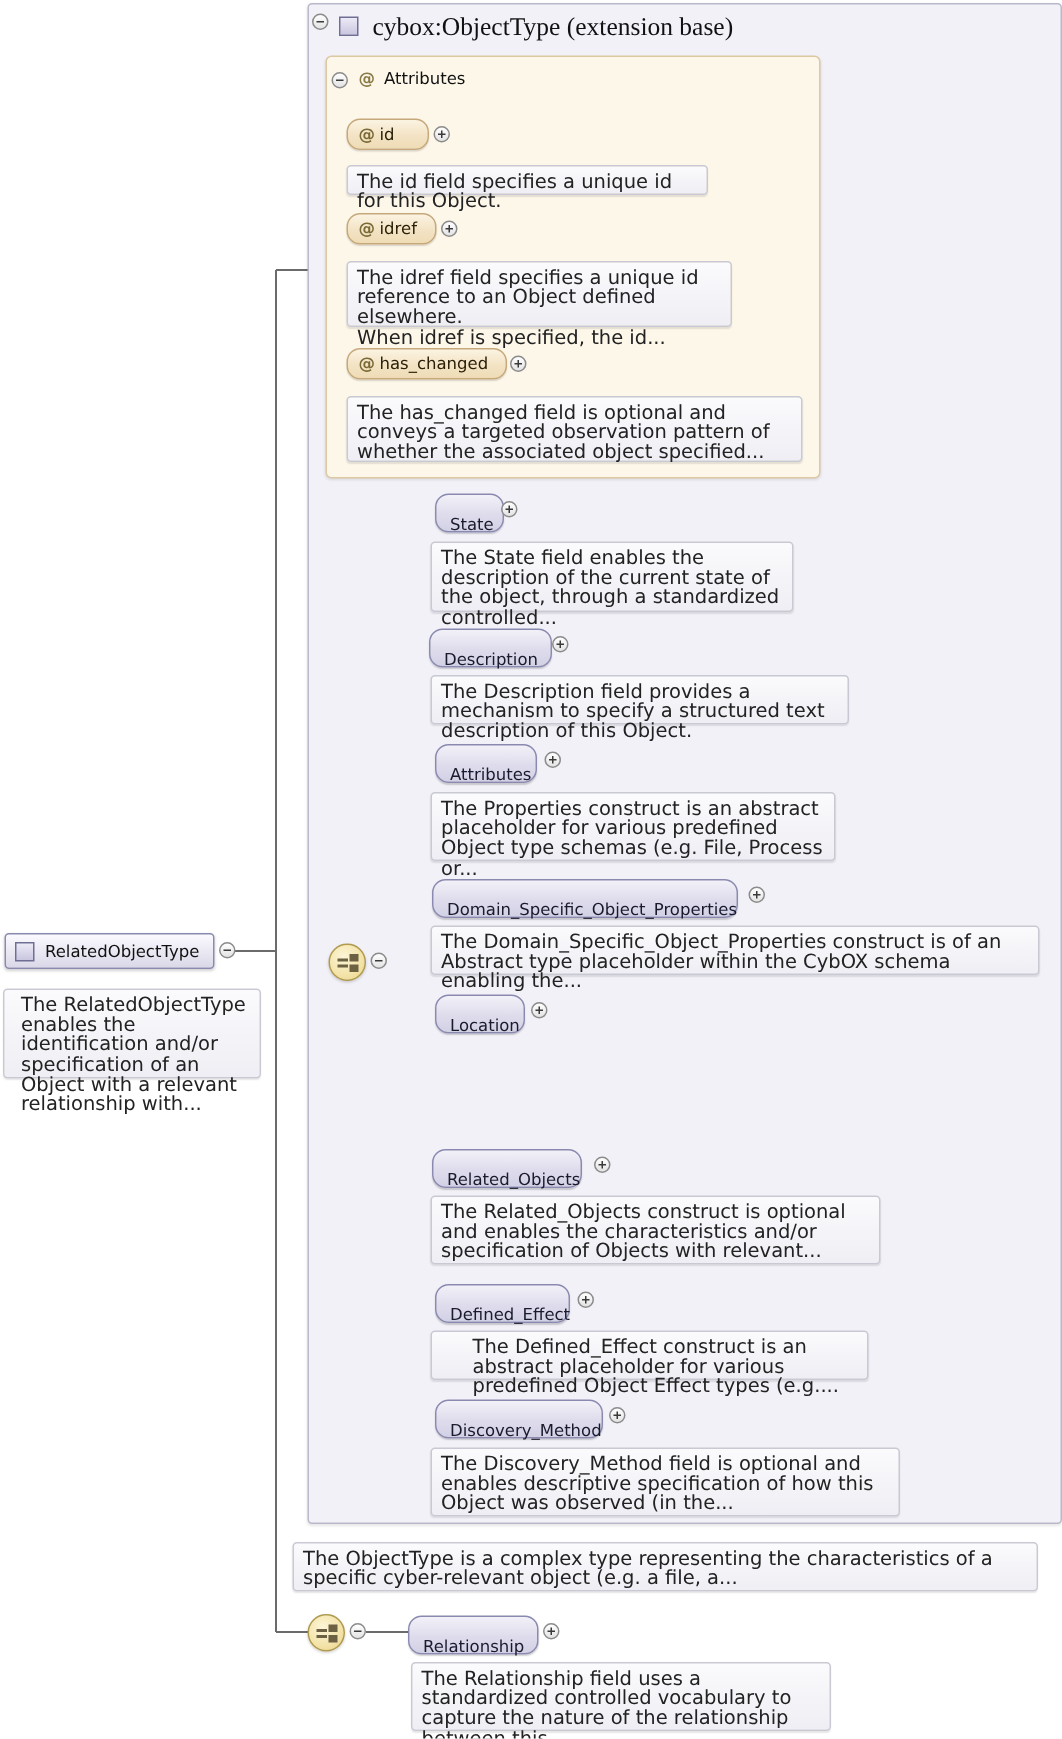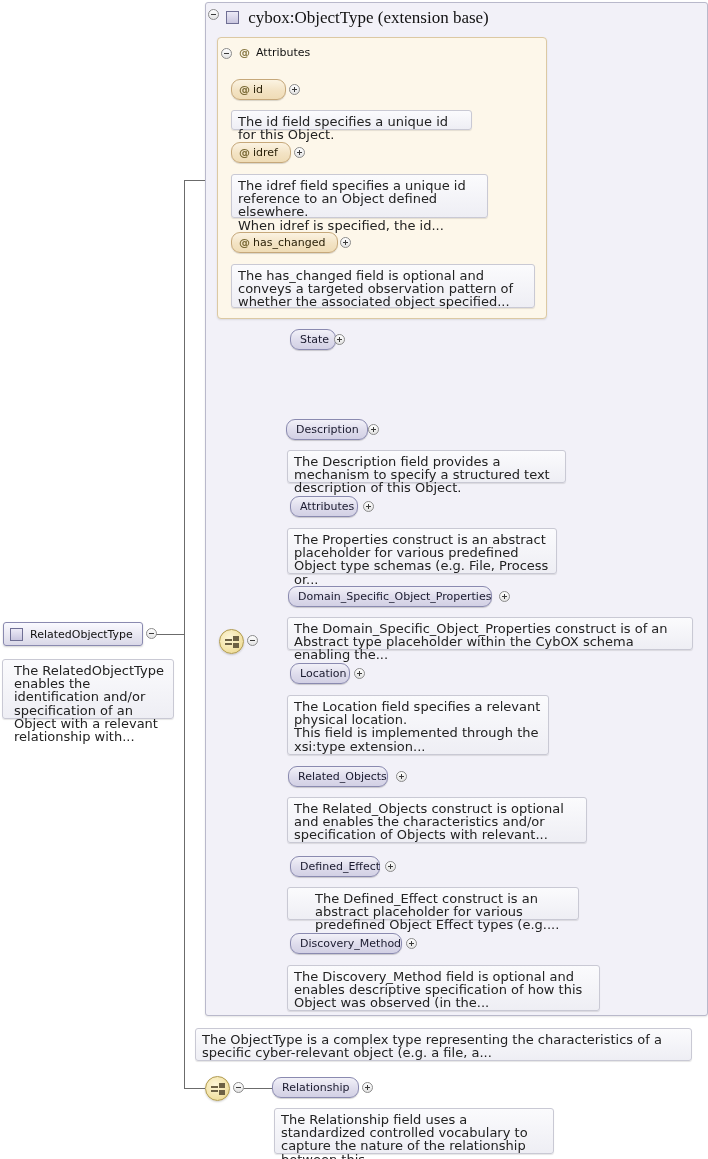--- a/index.html
+++ b/index.html
@@ -31,21 +31,21 @@
   
   .pill {
     position: absolute;
     box-sizing: border-box;
     border: 1px solid #8a8ab0;
     border-radius: 9px;
     background: linear-gradient(to bottom, #f2f1f8 0%, #dedcec 55%, #d2d0e4 100%);
     color: #1a1a2e;
     font-size: 11px;
     line-height: 16px;
-    padding: 2px 9px;
+    padding: 12px 9px;
     white-space: nowrap;
     box-shadow: 0 1px 1px rgba(0,0,0,0.18);
   }
 
   
   .attr-pill {
     position: absolute;
     box-sizing: border-box;
     border: 1px solid #c6a87a;
     border-radius: 9px;
@@ -260,20 +260,21 @@
     <i style="left:5px; top:13px; width:7px; height:2px;"></i>
     <i style="left:13px; top:6px; width:6px; height:5px;"></i>
     <i style="left:13px; top:13px; width:6px; height:5px;"></i>
   </div>
   <div class="toggle" style="left:247px; top:635px;"></div>
 
   <div class="pill" style="left:290px; top:329px; width:46px; height:21px;">
     <span>State</span>
   </div>
   <div class="toggle plus" style="left:334px; top:334px;"></div>
+  <div class="doc" style="left:287px; top:361px; width:242px; height:47px;">The State field enables the description of the current state of the object, through a standardized controlled...</div>
 
   <div class="pill" style="left:286px; top:419px; width:82px; height:21px;">
     <span>Description</span>
   </div>
   <div class="toggle plus" style="left:368px; top:424px;"></div>
   <div class="doc" style="left:287px; top:450px; width:279px; height:33px;">The Description field provides a mechanism to specify a structured text description of this Object.</div>
 
   <div class="pill" style="left:290px; top:496px; width:68px; height:21px;">
     <span>Attributes</span>
   </div>
@@ -283,22 +284,20 @@
   <div class="pill" style="left:288px; top:586px; width:204px; height:21px;">
     <span>Domain_Specific_Object_Properties</span>
   </div>
   <div class="toggle plus" style="left:499px; top:591px;"></div>
   <div class="doc" style="left:287px; top:617px; width:406px; height:33px;">The Domain_Specific_Object_Properties construct is of an Abstract type placeholder within the CybOX schema enabling the...</div>
 
   <div class="pill" style="left:290px; top:663px; width:60px; height:21px;">
     <span>Location</span>
   </div>
   <div class="toggle plus" style="left:354px; top:668px;"></div>
-  <div class="doc" style="left:287px; top:695px; width:262px; height:60px;">The Location field specifies a relevant physical location.
-This field is implemented through the xsi:type extension...</div>
 
   <div class="pill" style="left:288px; top:766px; width:100px; height:21px;">
     <span>Related_Objects</span>
   </div>
   <div class="toggle plus" style="left:396px; top:771px;"></div>
   <div class="doc" style="left:287px; top:797px; width:300px; height:46px;">The Related_Objects construct is optional and enables the characteristics and/or specification of Objects with relevant...</div>
 
   <div class="pill" style="left:290px; top:856px; width:90px; height:21px;">
     <span>Defined_Effect</span>
   </div>

